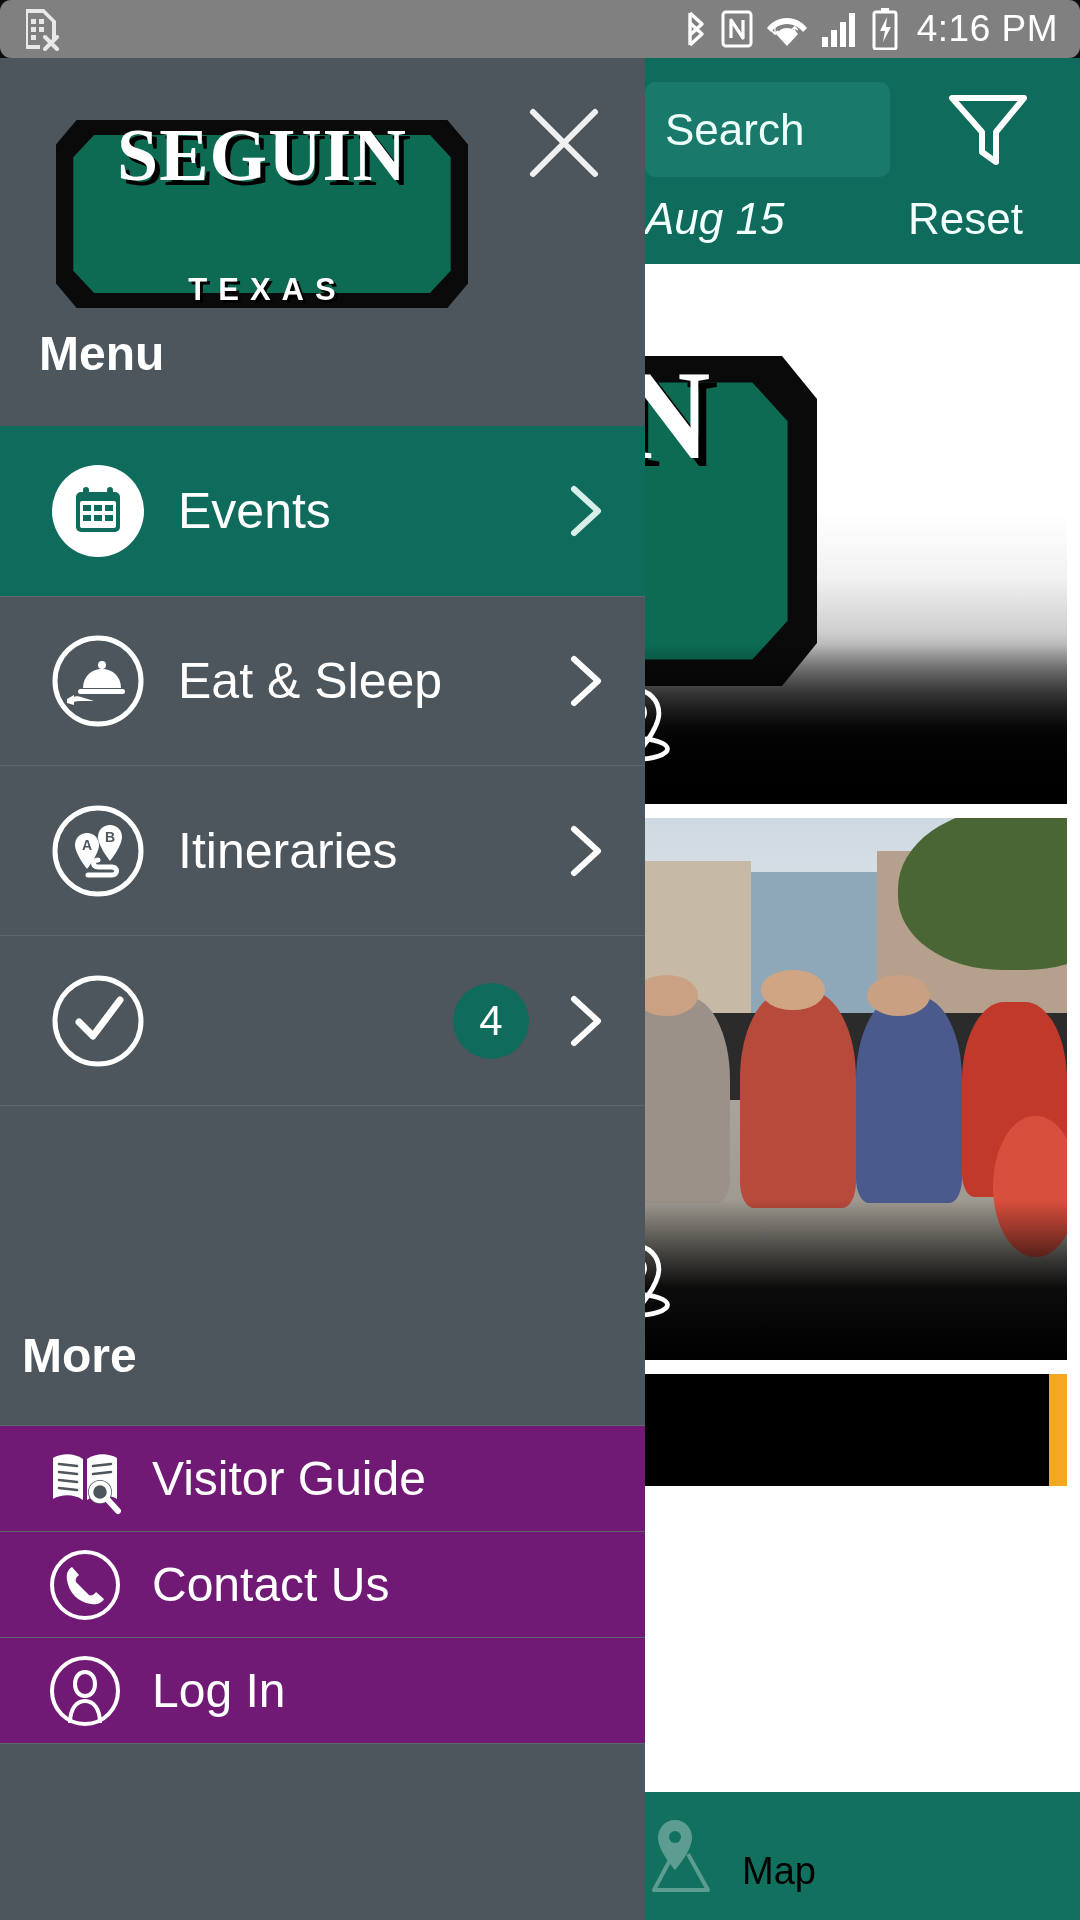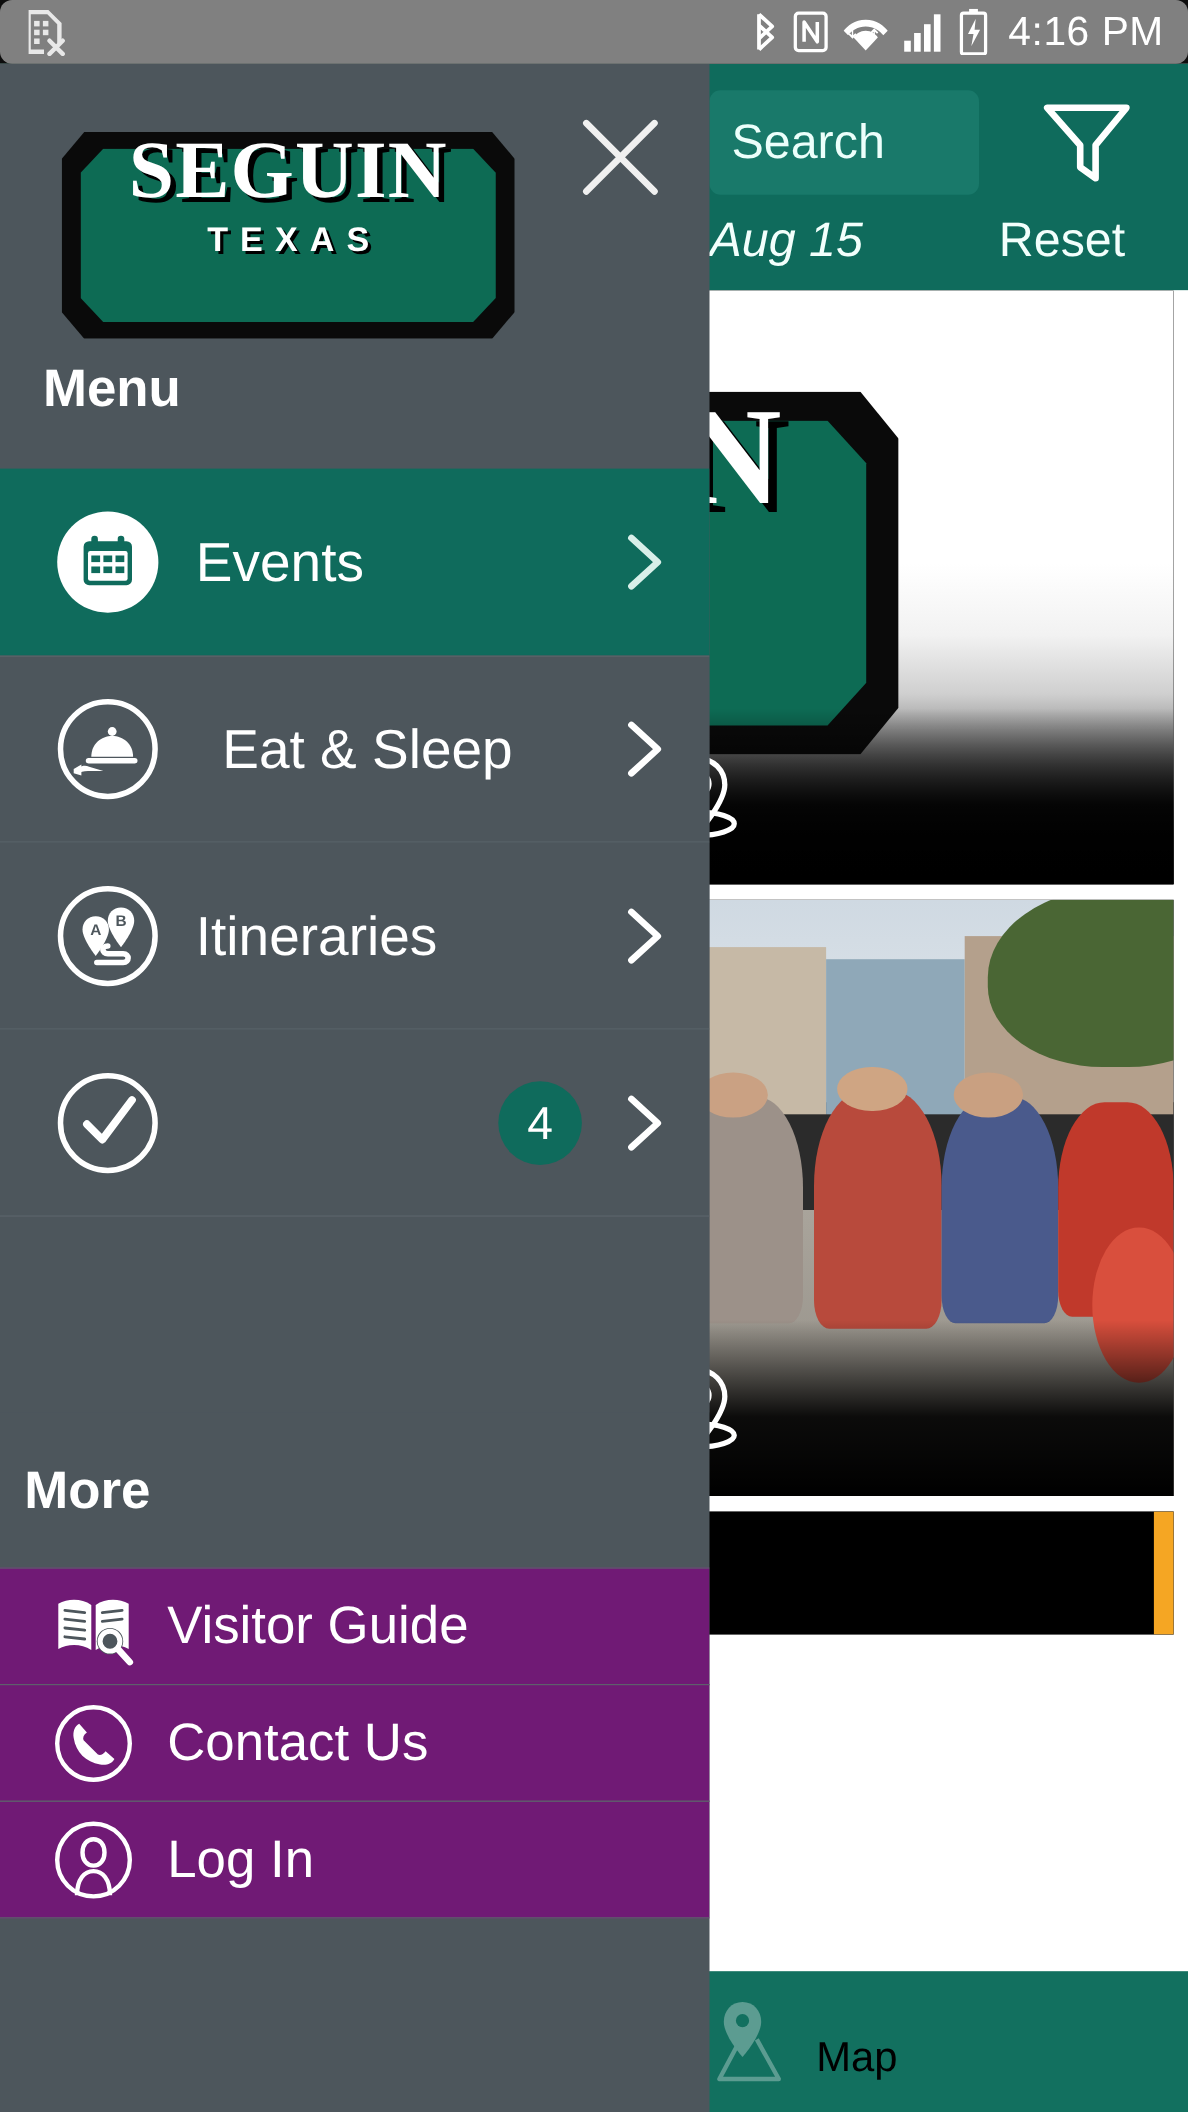--- a/index.html
+++ b/index.html
@@ -183,21 +183,21 @@
     width:91.6%; height:84%;
     background:#0d6b54;
     clip-path:polygon(
       5.5% 0%, 94.5% 0%, 100% 14%, 100% 86%, 94.5% 100%,
       5.5% 100%, 0% 86%, 0% 14%
     );
   }
   .plaque-text {
     position:absolute; inset:0;
     display:flex; flex-direction:column;
-    align-items:center; justify-content:flex-start;
+    align-items:center; justify-content:space-between;
   }
   .plaque-seguin {
     font-family:"Liberation Serif", serif;
     font-weight:700;
     font-size:74px;
     color:#fff;
     letter-spacing:1px;
     line-height:0.95;
     text-shadow:5px 5px 0 #000;
   }
@@ -220,21 +220,21 @@
 
   .nav-list { position:absolute; left:0; width:100%; }
   .nav-item {
     position:relative;
     width:100%; height:170px;
     display:flex; align-items:center;
     border-bottom:1px solid #5d666c;
     background:#4d565c;
   }
   .nav-item.active { background:#0f6b5c; border-bottom-color:#0f6b5c;text-align:center; }
-  .nav-item.active + .nav-item { border-top:1px solid #5d666c;gap:24px; }
+  .nav-item.active + .nav-item { border-top:1px solid #5d666c; }
   .nav-icon {
     width:96px; height:96px;
     margin-left:50px;
     display:flex; align-items:center; justify-content:center;
     flex:0 0 auto;
   }
   .nav-label {
     color:#fff; font-size:50px; font-weight:400;
     margin-left:32px;
     white-space:nowrap;

